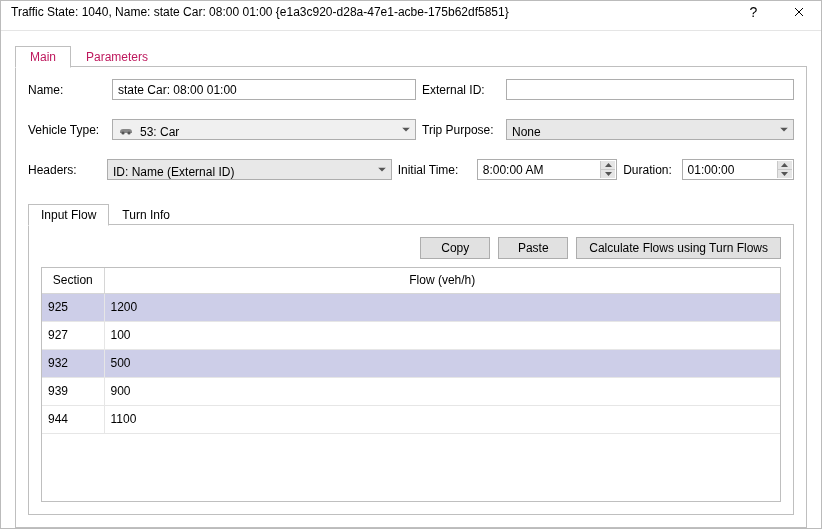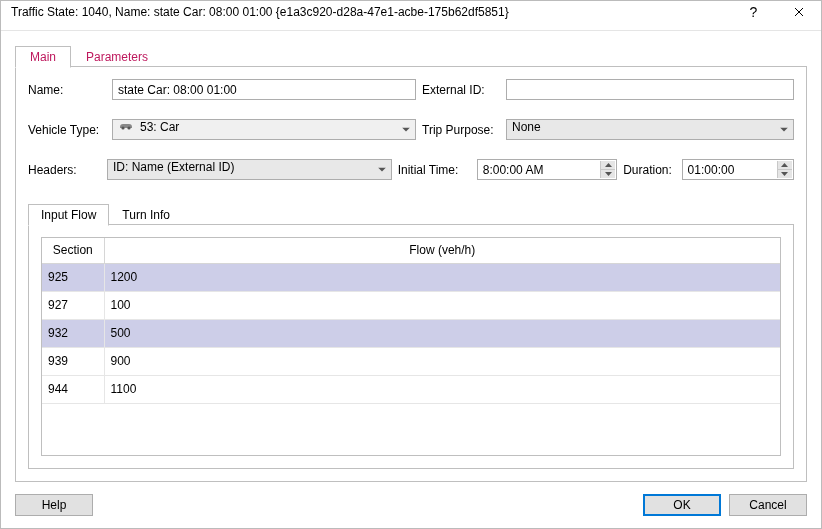--- a/index.html
+++ b/index.html
@@ -110,21 +110,21 @@
     height: 21px;
     border: 1px solid #adadad;
     background: #fff;
     font: inherit;
     padding: 0 5px;
     width: 100%;
   }
   .combo {
     background: #e9e9e9;
     display: flex;
-    align-items: flex-start;
+    align-items: flex-end;
     position: relative;
     padding-right: 18px;
   }
   .combo.light { background: #f0f0f0; }
   .combo.lighter { background: #e8e8e8; }
   .combo .caret {
     position: absolute;
     right: 5px;
     top: 50%;
     transform: translateY(-50%);
@@ -389,20 +389,25 @@
         </div>
       </div>
 
       <div class="inner-area">
         <div class="inner-tabstrip">
           <div class="inner-tab active"><span>Input Flow</span></div>
           <div class="inner-tab"><span>Turn Info</span></div>
         </div>
         <div class="inner-panel">
 
+          <div class="toolbar-right">
+            <button class="btn">Copy</button>
+            <button class="btn">Paste</button>
+            <button class="btn" style="min-width:auto;">Calculate Flows using Turn Flows</button>
+          </div>
 
           <div class="grid-wrap">
             <table class="grid">
               <colgroup>
                 <col class="col-section">
                 <col>
               </colgroup>
               <thead>
                 <tr>
                   <th>Section</th>
@@ -434,20 +439,14 @@
             </table>
           </div>
 
         </div>
       </div>
 
     </div>
 
   </div>
 
-  <div class="footer">
-    <button class="btn">Help</button>
-    <div class="spacer"></div>
-    <button class="btn default">OK</button>
-    <button class="btn">Cancel</button>
-  </div>
 
 </div>
 
 </body></html>

